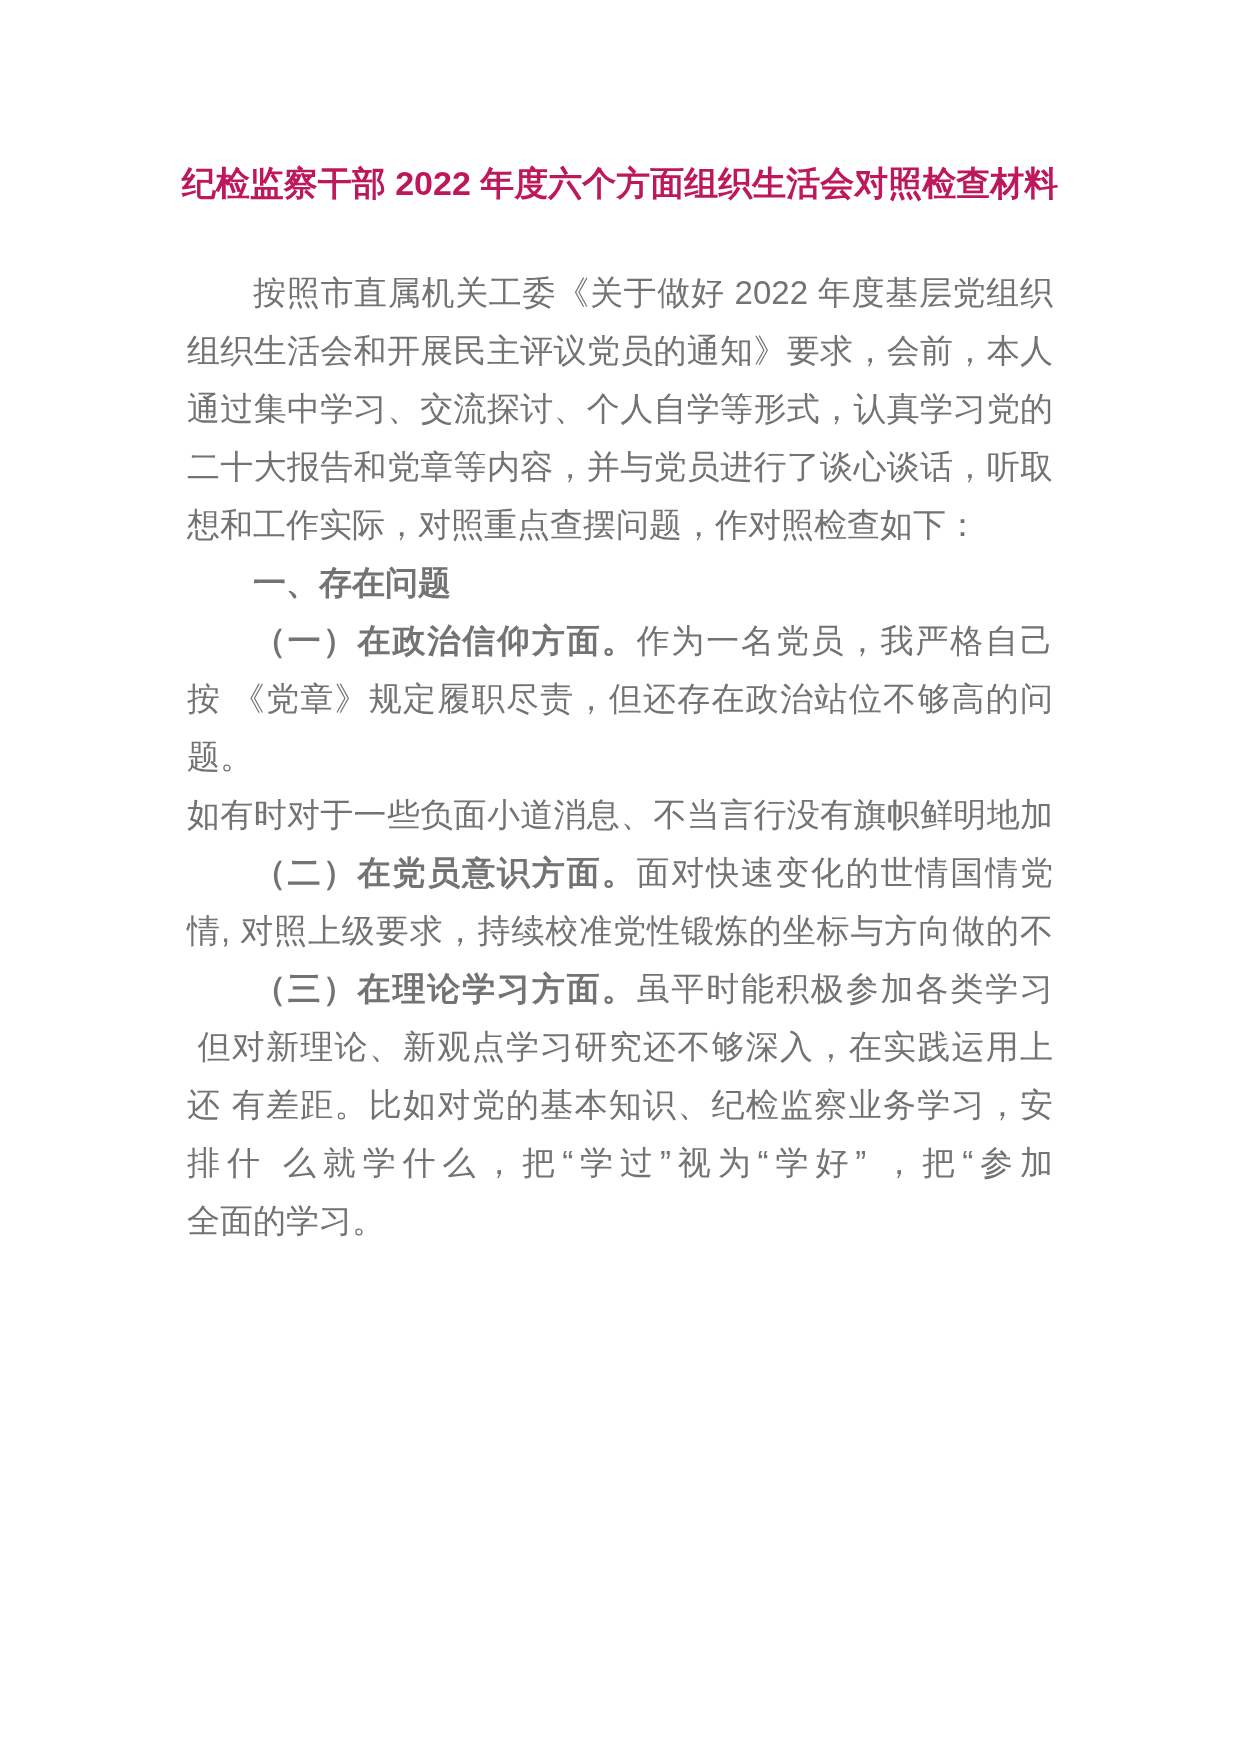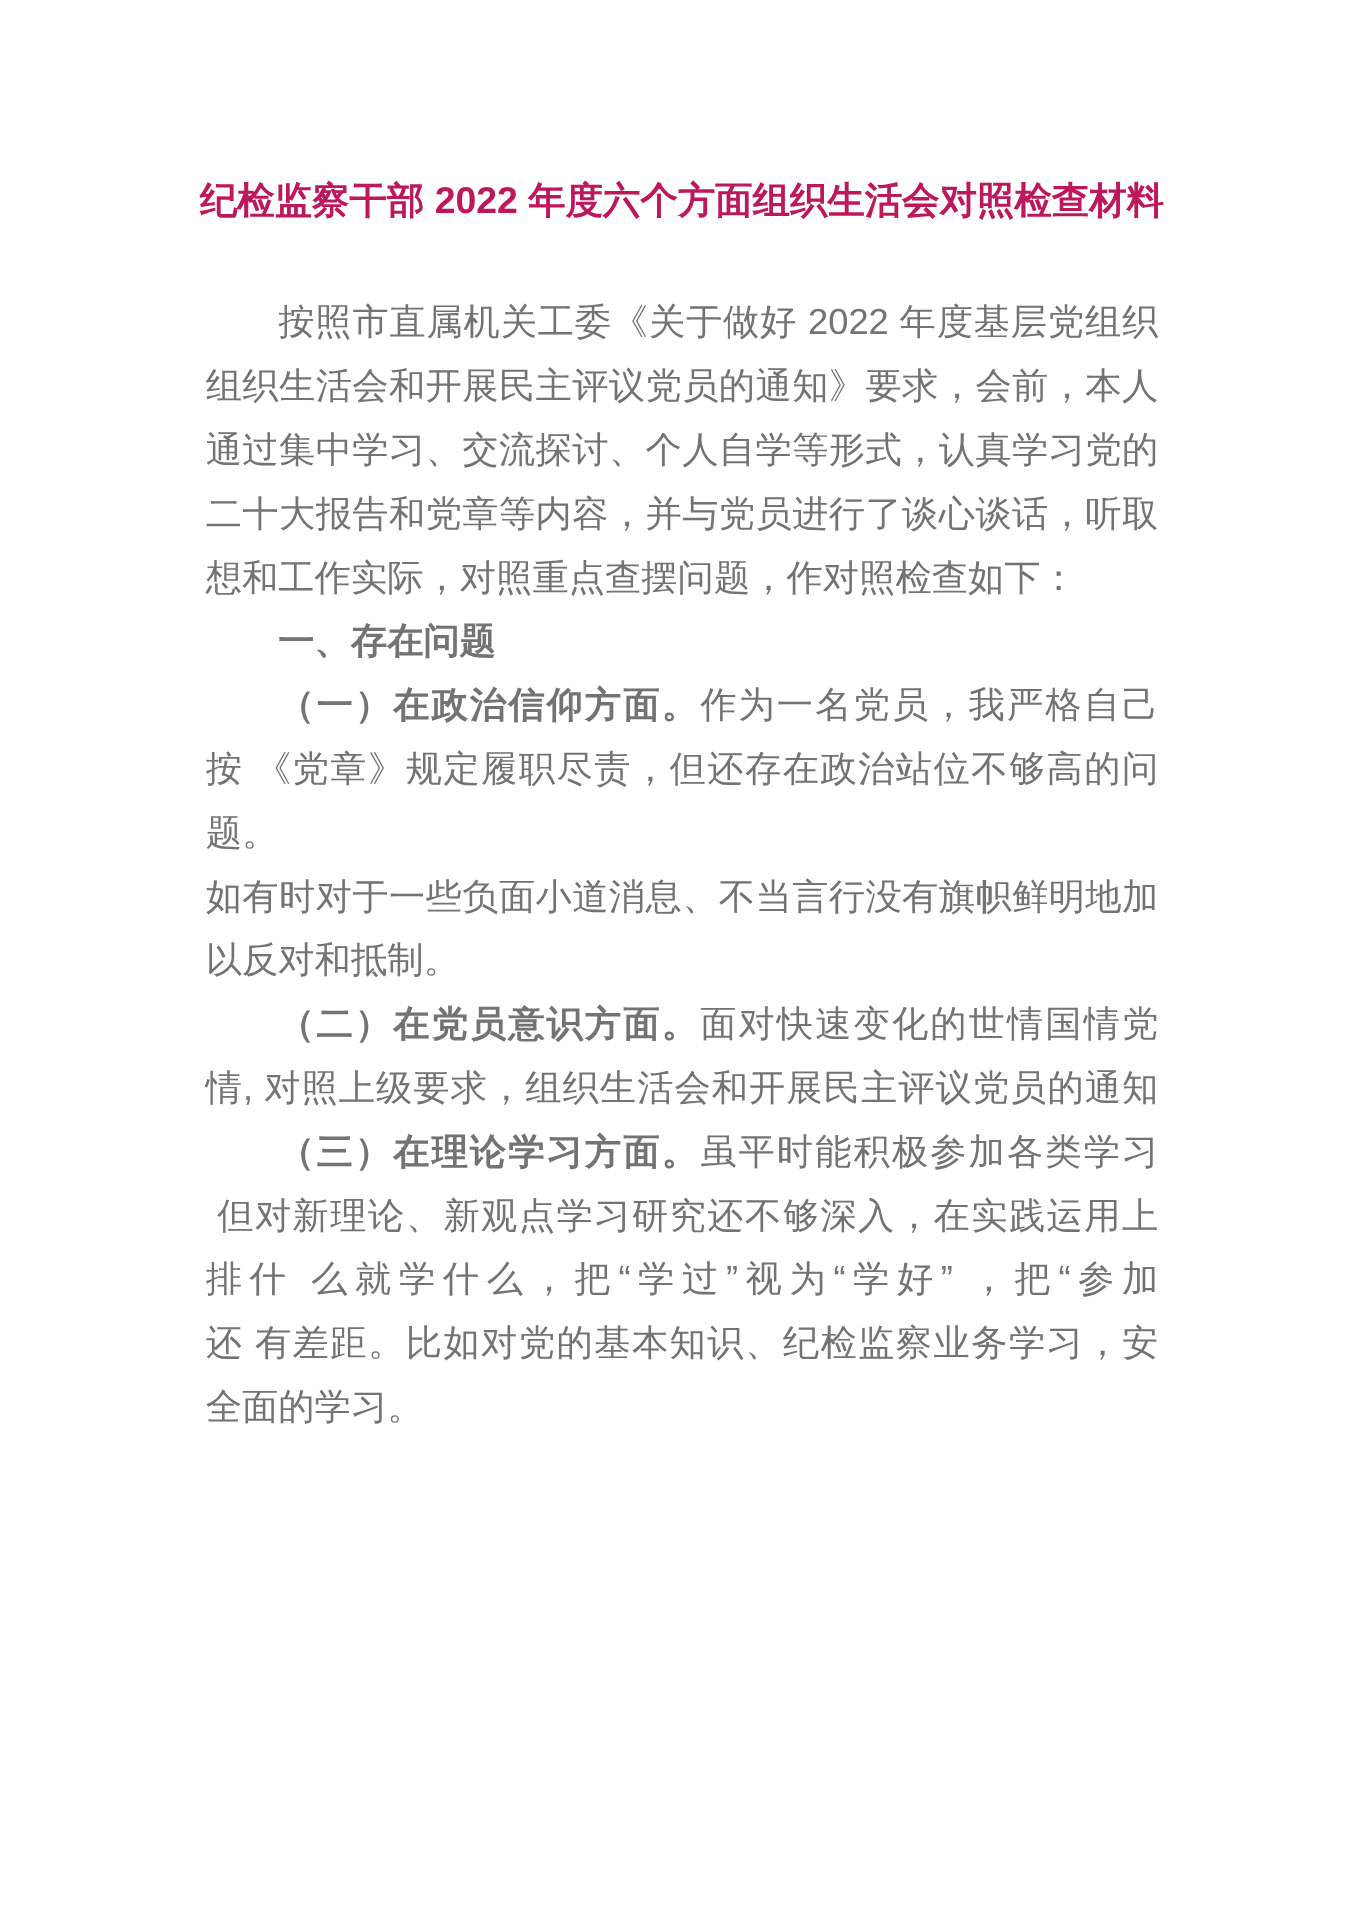--- a/index.html
+++ b/index.html
@@ -56,22 +56,21 @@
       <div class="line fill indent"><span class="seg">按照市直属机关工委《关于做好 2022 年度基层党组织</span></div>
       <div class="line fill"><span class="seg">组织生活会和开展民主评议党员的通知》要求，会前，本人</span></div>
       <div class="line fill"><span class="seg">通过集中学习、交流探讨、个人自学等形式，认真学习党的</span></div>
       <div class="line fill"><span class="seg">二十大报告和党章等内容，并与党员进行了谈心谈话，听取</span></div>
       <div class="line"><span class="seg">想和工作实际，对照重点查摆问题，作对照检查如下：</span></div>
       <div class="line indent"><span class="seg bold">一、存在问题</span></div>
       <div class="line fill indent"><span class="seg bold">（一）在政治信仰方面。</span><span class="seg">作为一名党员，我严格自己</span></div>
       <div class="line fill"><span class="seg">按 《党章》规定履职尽责，但还存在政治站位不够高的问</span></div>
       <div class="line"><span class="seg">题。</span></div>
       <div class="line fill"><span class="seg">如有时对于一些负面小道消息、不当言行没有旗帜鲜明地加</span></div>
-      <div class="line"><span class="seg">以反对和抵制。</span></div>
       <div class="line fill indent"><span class="seg bold">（二）在党员意识方面。</span><span class="seg">面对快速变化的世情国情党</span></div>
-      <div class="line fill"><span class="seg">情, 对照上级要求，组织生活会和开展民主评议党员的通知</span></div>
+      <div class="line fill"><span class="seg">情, 对照上级要求，持续校准党性锻炼的坐标与方向做的不</span></div>
       <div class="line fill indent"><span class="seg bold">（三）在理论学习方面。</span><span class="seg">虽平时能积极参加各类学习</span></div>
       <div class="line fill"><span class="seg">&nbsp;但对新理论、新观点学习研究还不够深入，在实践运用上</span></div>
+      <div class="line fill"><span class="seg">还 有差距。比如对党的基本知识、纪检监察业务学习，安</span></div>
       <div class="line fill"><span class="seg">排什 么就学什么，把“学过”视为“学好” ，把“参加</span></div>
-      <div class="line fill"><span class="seg">还 有差距。比如对党的基本知识、纪检监察业务学习，安</span></div>
       <div class="line"><span class="seg">全面的学习。</span></div>
     </div>
 </div>
 
 </body></html>

